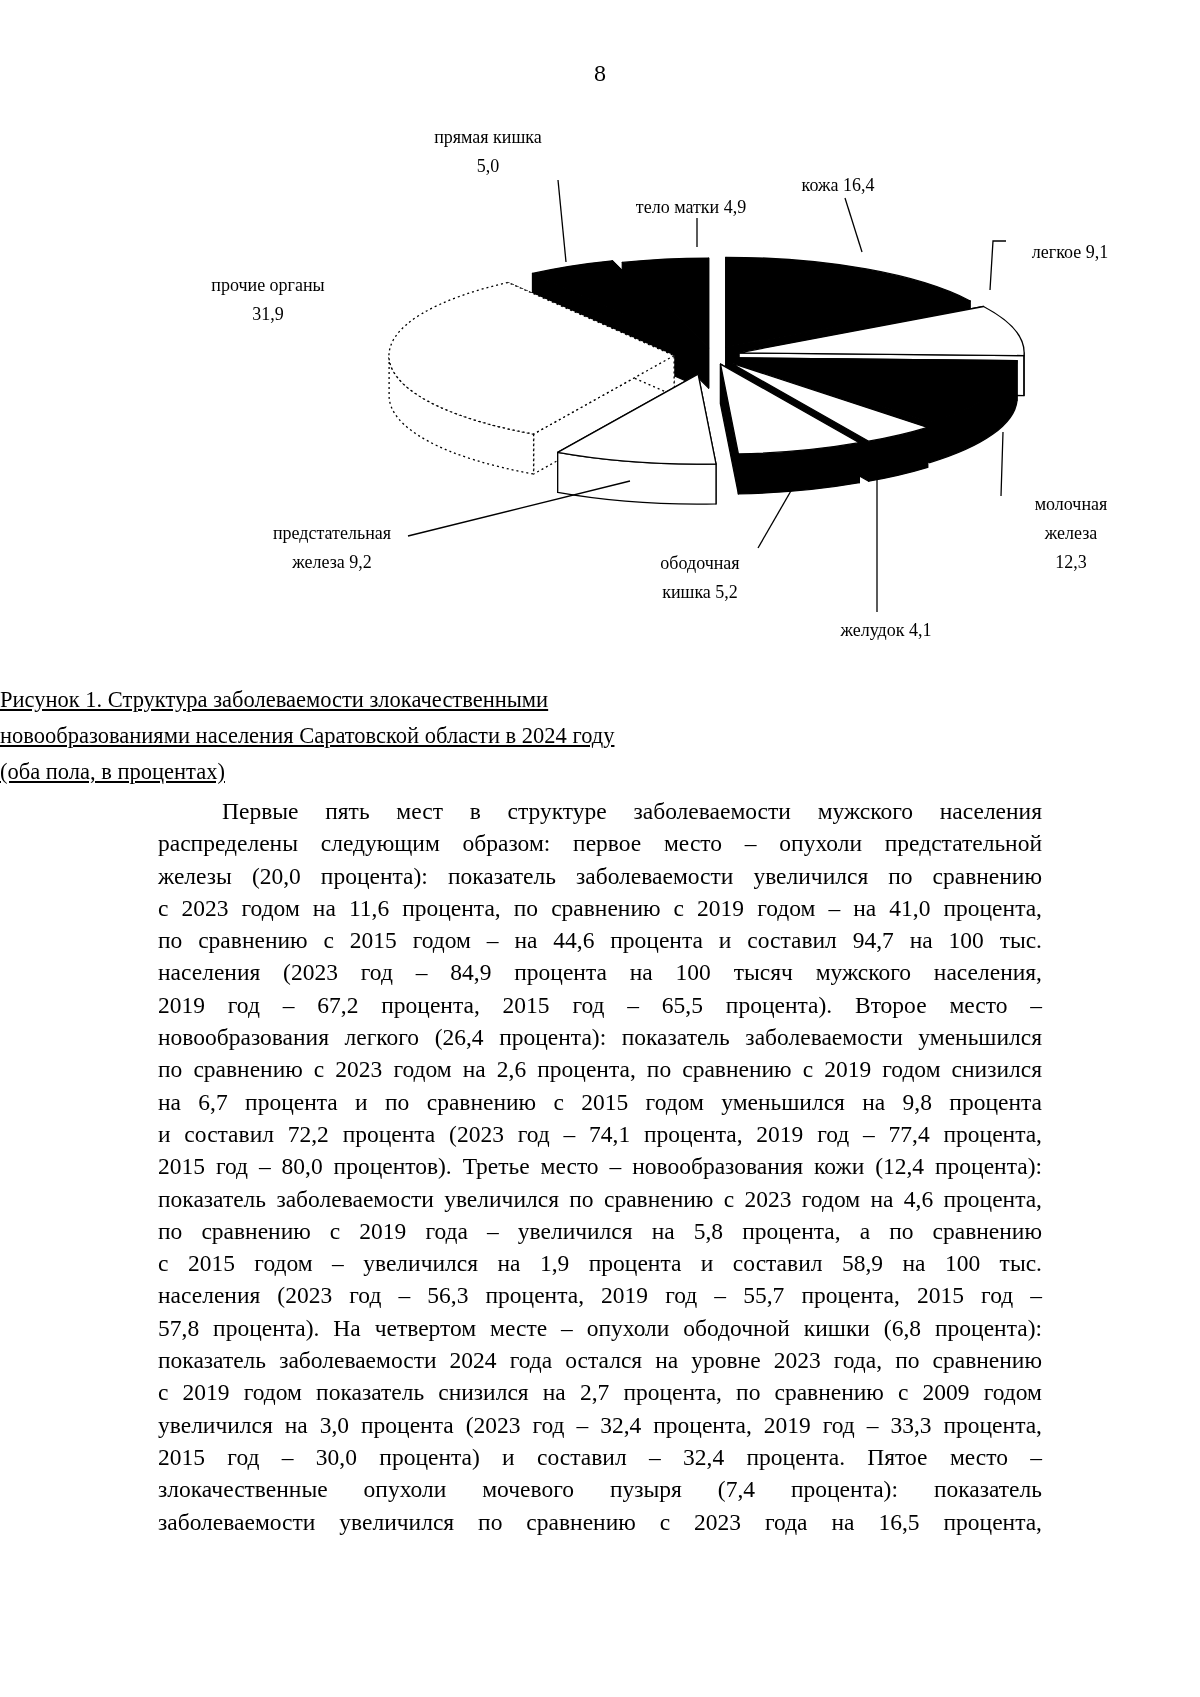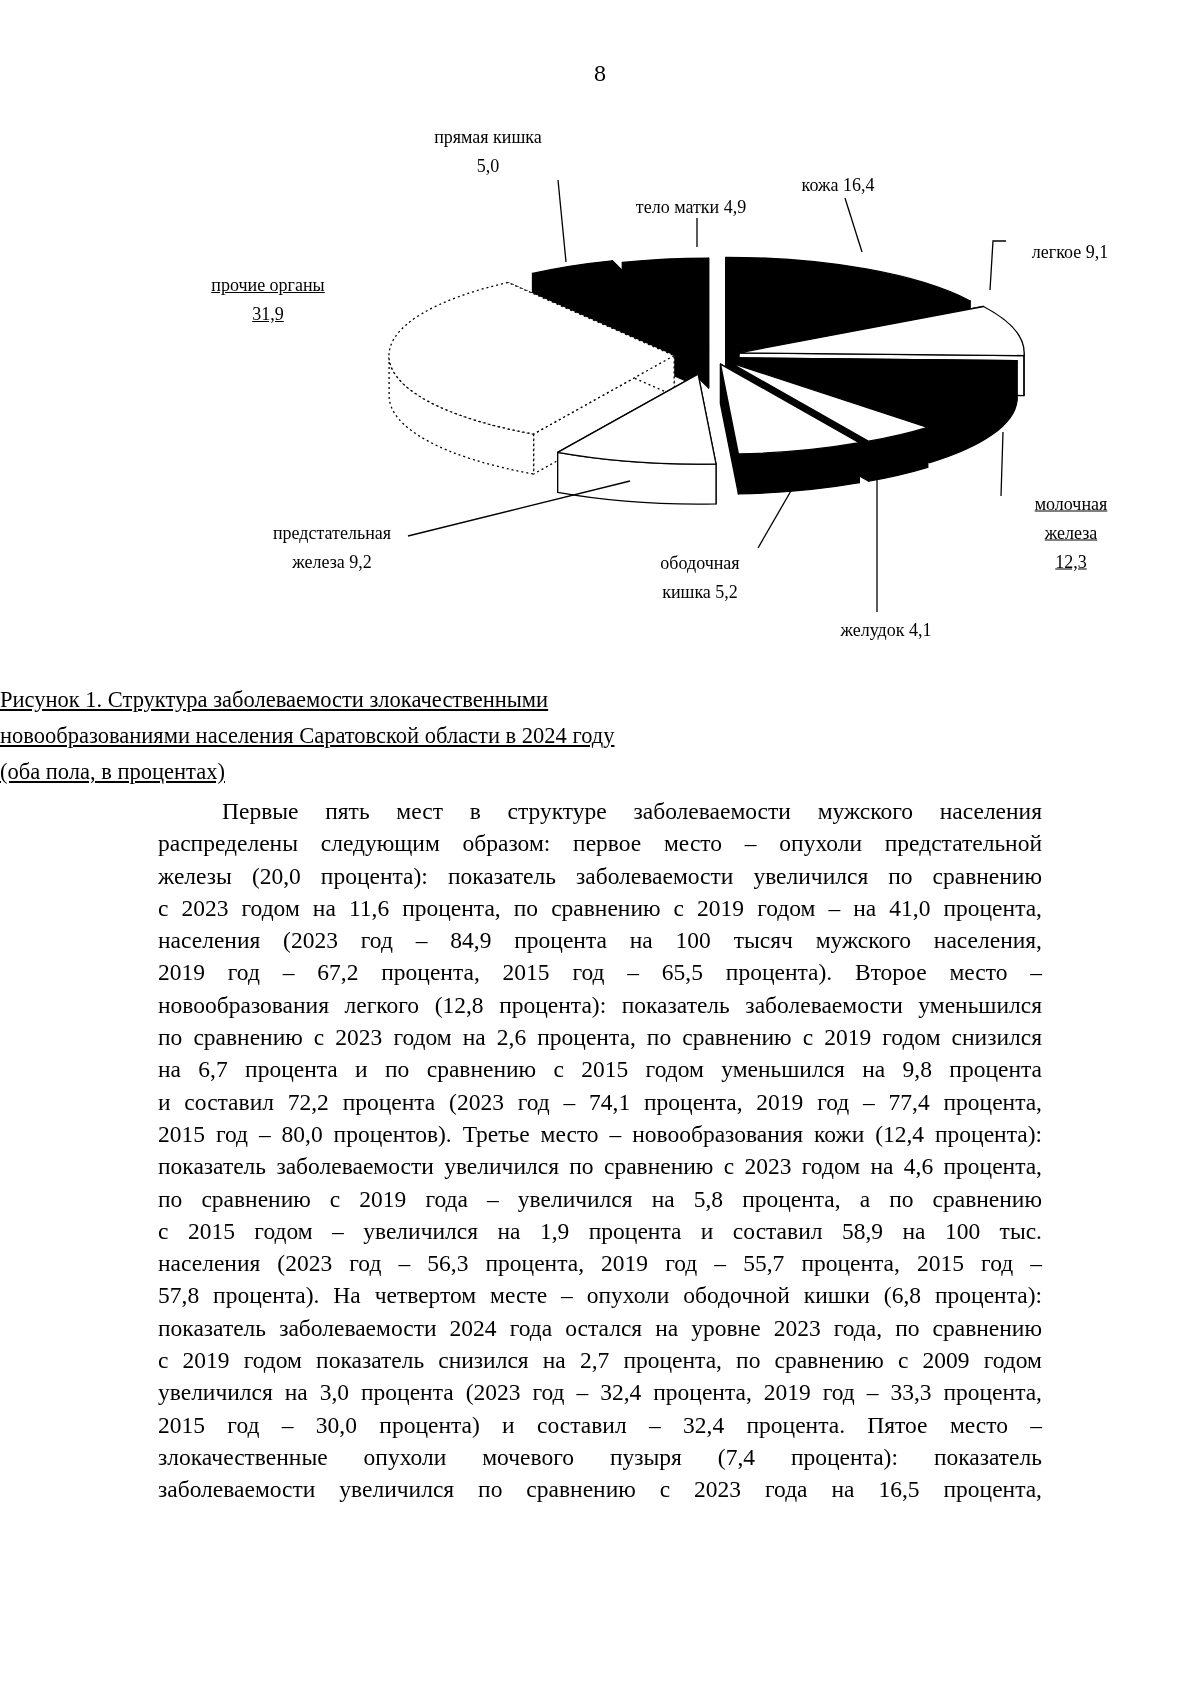--- a/index.html
+++ b/index.html
@@ -106,46 +106,47 @@
 
   <div class="caption">Рисунок 1. Структура заболеваемости злокачественными
 новообразованиями населения Саратовской области в 2024 году
 (оба пола, в процентах)</div>
 
   <div class="bodytext" id="bodytext">
       <div class="bline first">Первые пять мест в структуре заболеваемости мужского населения</div>
       <div class="bline">распределены следующим образом: первое место – опухоли предстательной</div>
       <div class="bline">железы (20,0 процента): показатель заболеваемости увеличился по сравнению</div>
       <div class="bline">с 2023 годом на 11,6 процента, по сравнению с 2019 годом – на 41,0 процента,</div>
+      <div class="bline">по сравнению с 2015 годом – на 44,6 процента и составил 94,7 на 100 тыс.</div>
       <div class="bline">населения (2023 год – 84,9 процента на 100 тысяч мужского населения,</div>
       <div class="bline">2019 год – 67,2 процента, 2015 год – 65,5 процента). Второе место –</div>
-      <div class="bline">новообразования легкого (12,8 процента): показатель заболеваемости уменьшился</div>
+      <div class="bline">новообразования легкого (26,4 процента): показатель заболеваемости уменьшился</div>
       <div class="bline">по сравнению с 2023 годом на 2,6 процента, по сравнению с 2019 годом снизился</div>
       <div class="bline">на 6,7 процента и по сравнению с 2015 годом уменьшился на 9,8 процента</div>
       <div class="bline">и составил 72,2 процента (2023 год – 74,1 процента, 2019 год – 77,4 процента,</div>
       <div class="bline">2015 год – 80,0 процентов). Третье место – новообразования кожи (12,4 процента):</div>
       <div class="bline">показатель заболеваемости увеличился по сравнению с 2023 годом на 4,6 процента,</div>
       <div class="bline">по сравнению с 2019 года – увеличился на 5,8 процента, а по сравнению</div>
       <div class="bline">с 2015 годом – увеличился на 1,9 процента и составил 58,9 на 100 тыс.</div>
       <div class="bline">населения (2023 год – 56,3 процента, 2019 год – 55,7 процента, 2015 год –</div>
       <div class="bline">57,8 процента). На четвертом месте – опухоли ободочной кишки (6,8 процента):</div>
       <div class="bline">показатель заболеваемости 2024 года остался на уровне 2023 года, по сравнению</div>
       <div class="bline">с 2019 годом показатель снизился на 2,7 процента, по сравнению с 2009 годом</div>
       <div class="bline">увеличился на 3,0 процента (2023 год – 32,4 процента, 2019 год – 33,3 процента,</div>
       <div class="bline">2015 год – 30,0 процента) и составил – 32,4 процента. Пятое место –</div>
       <div class="bline">злокачественные опухоли мочевого пузыря (7,4 процента): показатель</div>
       <div class="bline">заболеваемости увеличился по сравнению с 2023 года на 16,5 процента,</div>
     </div>
 <div class="chart-label" style="left: 838px; top: 185px;">кожа 16,4</div>
     <div class="chart-label" style="left: 1070px; top: 252px;">легкое 9,1</div>
-    <div class="chart-label" style="left: 1071px; top: 533px; text-decoration: underline;">молочная железа
+    <div class="chart-label" style="left: 1071px; top: 533px;">молочная железа
 12,3</div>
     <div class="chart-label" style="left: 886px; top: 630px; font-family: Liberation Serif, serif;">желудок 4,1</div>
     <div class="chart-label" style="left: 700px; top: 578px;">ободочная
 кишка 5,2</div>
     <div class="chart-label" style="left: 332px; top: 548px;">предстательная
 железа 9,2</div>
-    <div class="chart-label" style="left: 268px; top: 300px; text-decoration: underline;">прочие органы
+    <div class="chart-label" style="left: 268px; top: 300px;">прочие органы
 31,9</div>
     <div class="chart-label" style="left: 488px; top: 152px;">прямая кишка
 5,0</div>
     <div class="chart-label" style="left: 691px; top: 207px;">тело матки 4,9</div>
   </div>
 
 </body></html>

